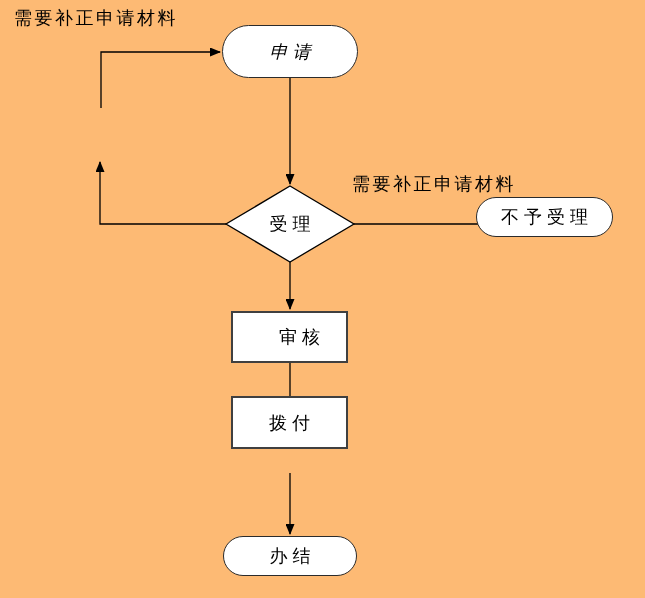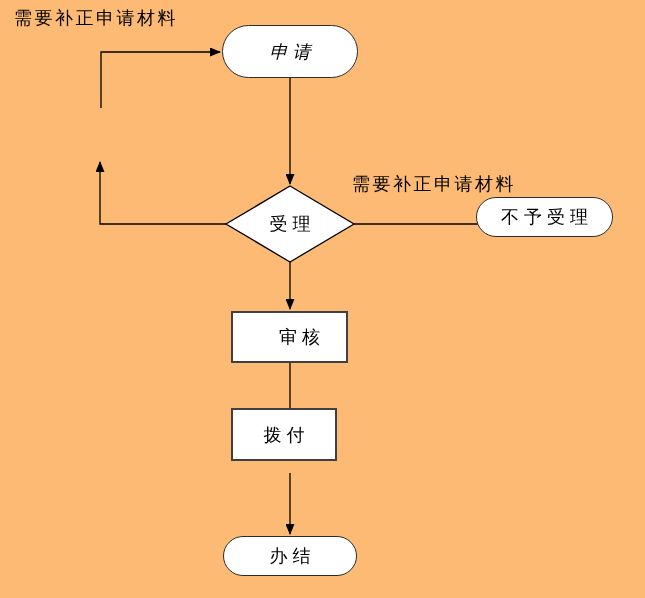--- a/index.html
+++ b/index.html
@@ -65,21 +65,21 @@
     color: #000000;
     white-space: nowrap;
   }
   #note-label   { left: 14px;  top: 6px;   }
   #edge-label   { left: 352px; top: 172px; }
   #node-apply      { left: 222px; top: 25px;  width: 136px; height: 53px; font-style: italic; }
   #node-supplement { left: 43px;  top: 108px; width: 115px; height: 52px; }
   #node-accept     { left: 226px; top: 186px; width: 128px; height: 76px; }
   #node-reject     { left: 476px; top: 197px; width: 137px; height: 40px; }
   #node-review     { left: 231px; top: 311px; width: 117px; height: 52px; padding-left: 20px; }
-  #node-disburse   { left: 231px; top: 408px; width: 106px; height: 53px; }
+  #node-disburse   { left: 231px; top: 396px; width: 117px; height: 53px; }
   #node-complete   { left: 223px; top: 536px; width: 134px; height: 40px; }
 </style>
 </head>
 <body>
 
 <div id="canvas">
 
   <svg id="connectors" width="645" height="598" viewBox="0 0 645 598">
     <defs>
       <marker id="arrow" viewBox="0 0 11 9" markerWidth="11" markerHeight="9" refX="10" refY="4.5" orient="auto" markerUnits="userSpaceOnUse">

